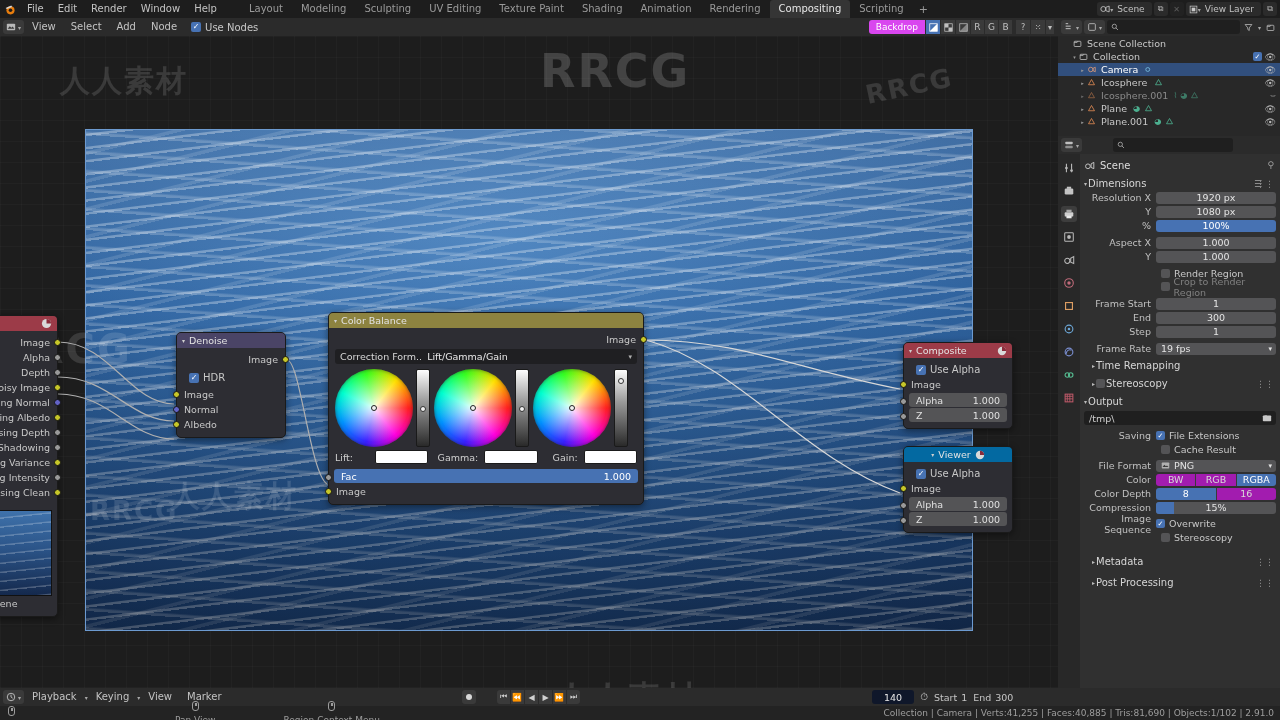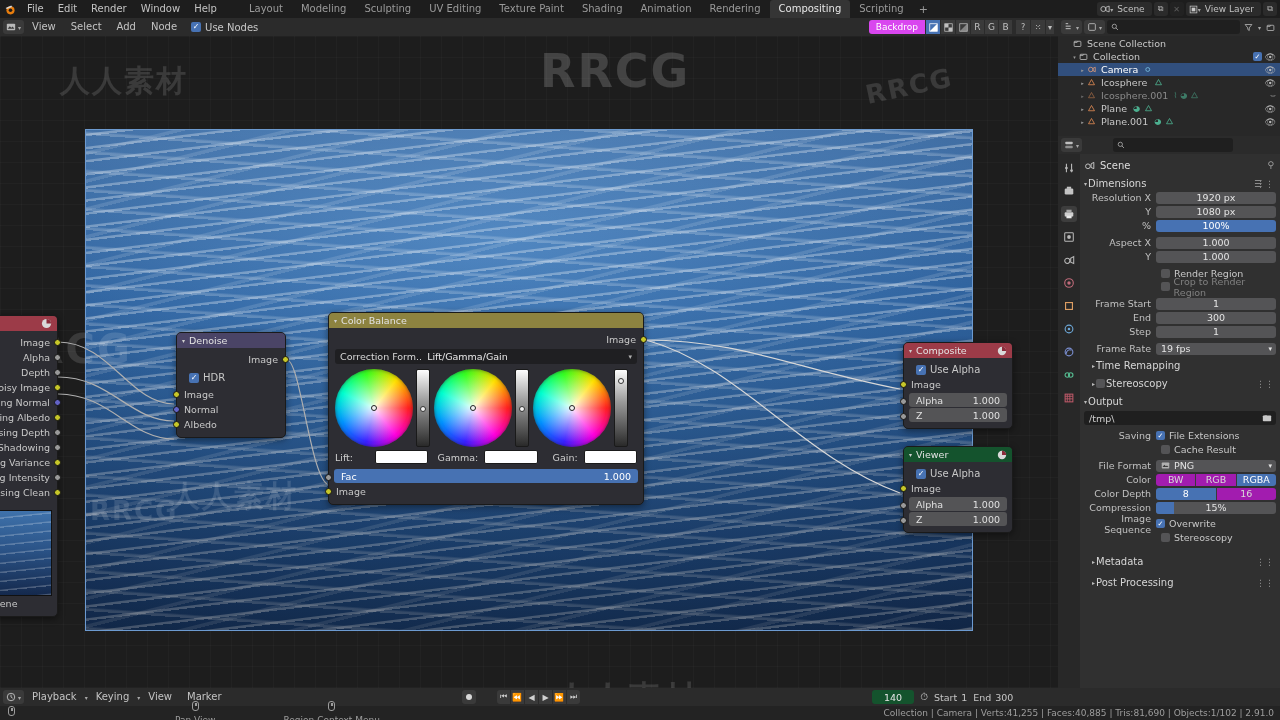--- a/index.html
+++ b/index.html
@@ -152,21 +152,21 @@
   .prog { flex:1; height:12px; border-radius:3px; background:#545456; position:relative;
     display:flex; align-items:center; justify-content:center; font-size:9.5px; color:#e4e4e4; }
   .prog .fill { position:absolute; left:0; top:0; bottom:0; width:15%; background:#4772b3; border-radius:3px 0 0 3px; }
   .prog span { position:relative; }
   .pathfield { height:14px; background:#1f1f1f; border-radius:3px; display:flex; align-items:center;
     padding:0 5px; font-size:9.5px; color:#d0d0d0; margin:2px 0 4px; position:relative; }
 
   
   .timeline { position:absolute; left:0; top:688px; width:1280px; height:18px; background:#2b2b2b;
     display:flex; align-items:center; padding-left:3px; gap:1px; }
-  .frame-fld { height:14px; background:#14532d; border-radius:3px; padding:0 12px;
+  .frame-fld { height:14px; background:#0f172a; border-radius:3px; padding:0 12px;
     display:flex; align-items:center; font-size:9.5px; color:#e6e6e6; }
   .se-grp { display:flex; align-items:center; gap:4px; font-size:9.5px; color:#c6c6c6; }
   .play-grp { display:flex; align-items:center; gap:1px; }
   .pbtn { width:13px; height:14px; display:flex; align-items:center; justify-content:center;
     font-size:8px; color:#d0d0d0; background:#3a3a3a; }
   .rec-btn { width:14px; height:14px; background:#3a3a3a; border-radius:3px;
     display:flex; align-items:center; justify-content:center; }
   .rec-dot { width:6px; height:6px; border-radius:50%; background:#d8d8d8; }
 
   
@@ -509,21 +509,21 @@
             <span class="sock gray left" style="top:5px;position:absolute"></span>
             <div class="valfield">
               <span>Z</span>
               <span>1.000</span>
             </div>
           </div>
         </div>
       </div>
 
       <div class="node" style="left:903px;top:410px;width:110px;">
-        <div class="node-hdr" style="background:#14532d;justify-content:space-between">
+        <div class="node-hdr" style="background:#0369a1;justify-content:center">
           <span style="display:flex;gap:4px;align-items:center">
             <span class="tri">▾</span>
             <span>Viewer</span>
           </span>
           <span>
             <svg width="10" height="10" viewBox="0 0 12 12">
                 <circle cx="6" cy="6" r="5" fill="#d9d9d9"></circle>
                 <path d="M6 1 A5 5 0 0 1 11 6 L6 6 Z" fill="#8a2b3a"></path>
               </svg>
           </span>

